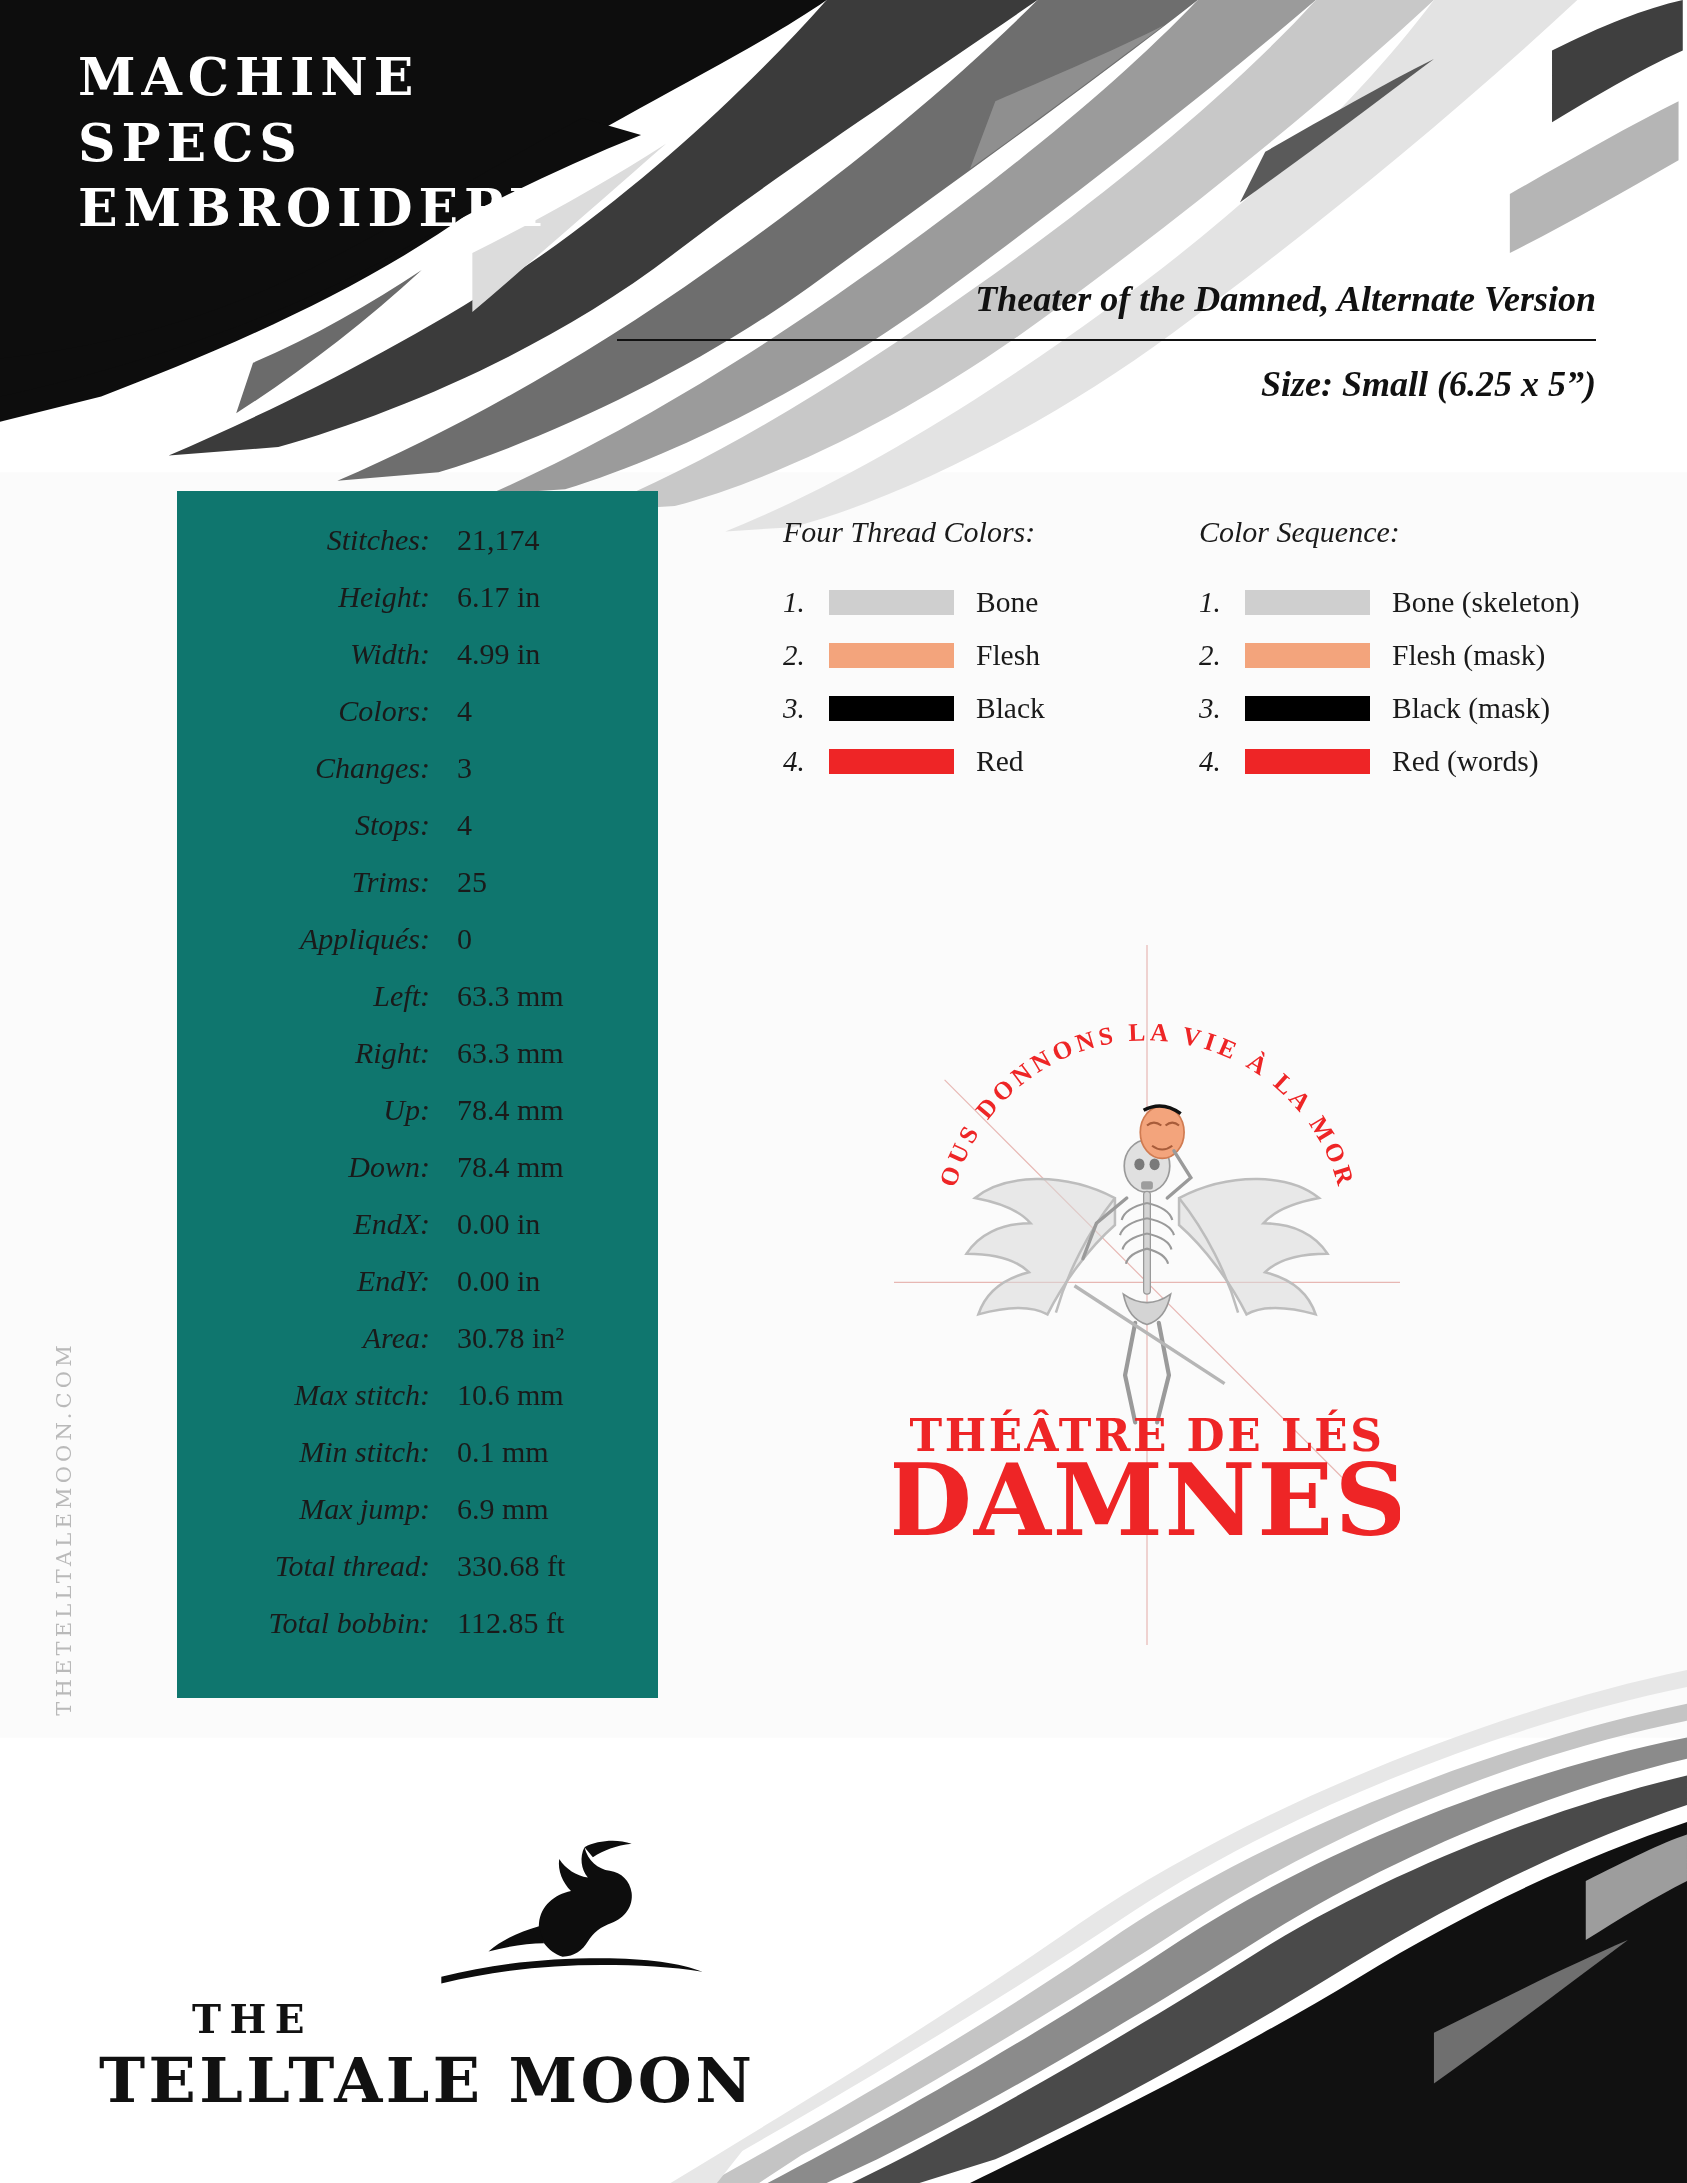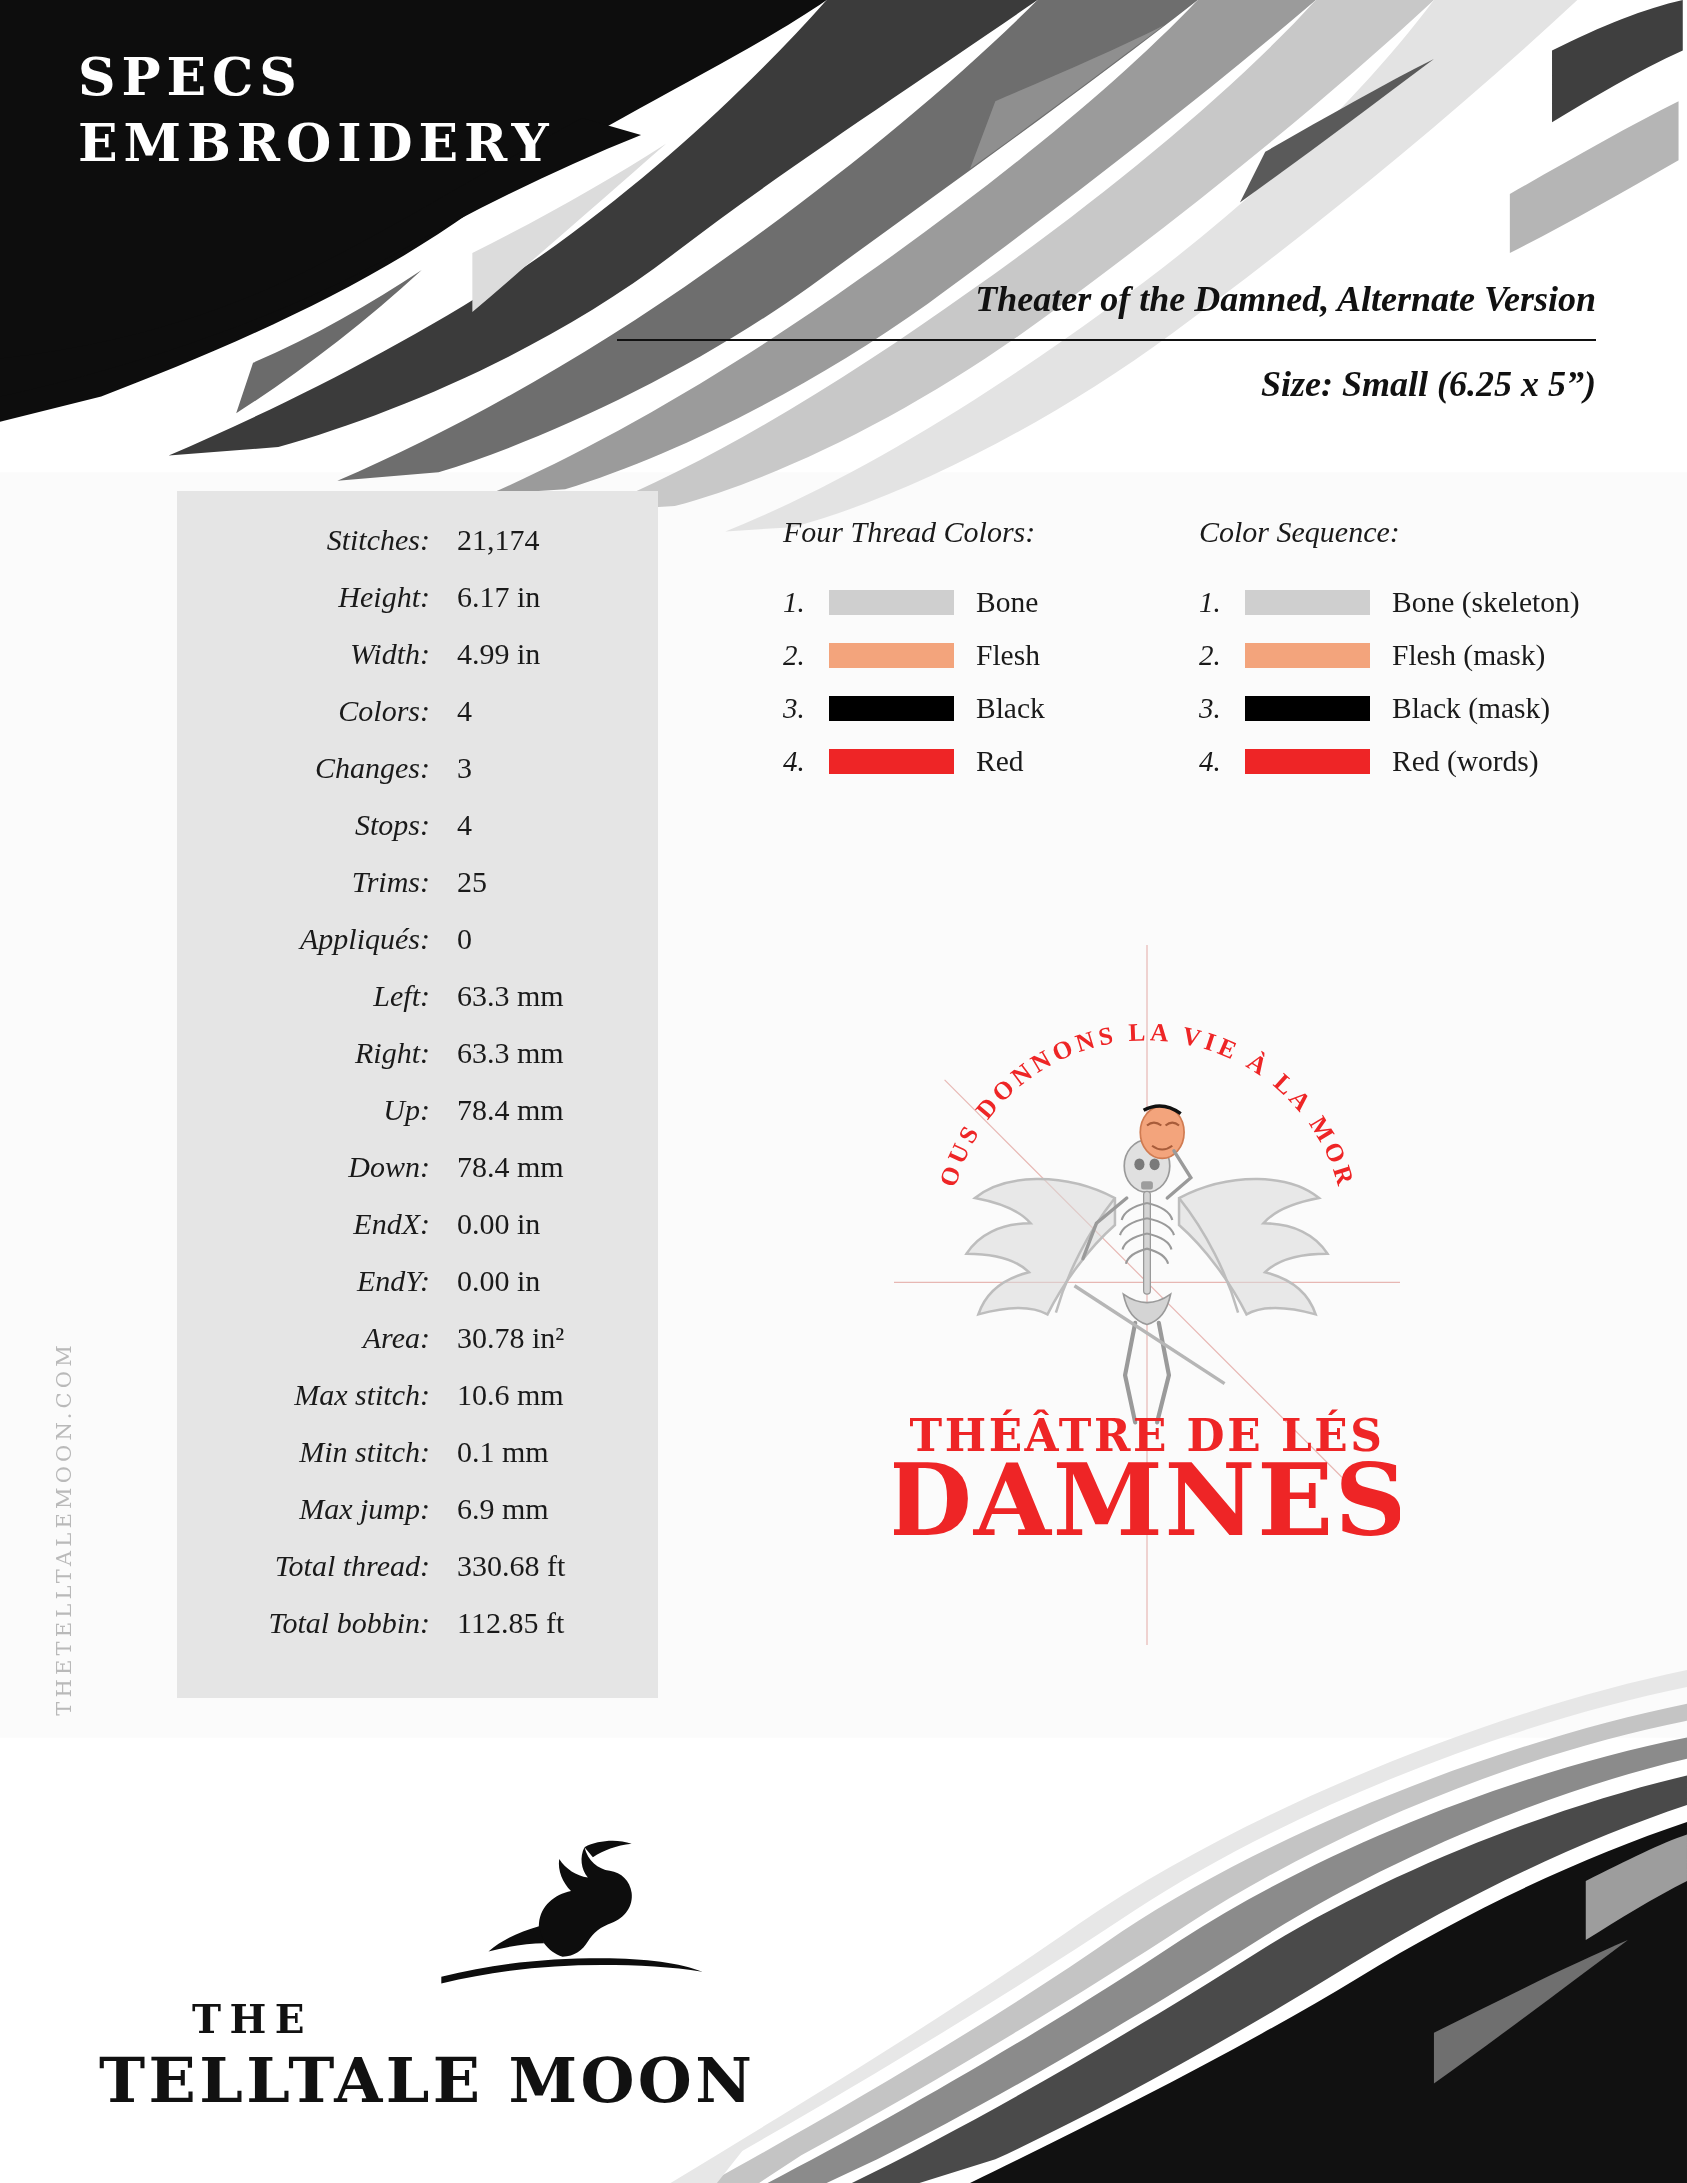--- a/index.html
+++ b/index.html
@@ -69,21 +69,21 @@
     color: #111;
     padding-top: 22px;
   }
 
   
   .spec-panel {
     position: absolute;
     left: 177px;
     top: 491px;
     width: 481px;
-    background: #e5e5e5;
+    background: #0f766e;
     padding: 32px 0 35px 0;
     z-index: 4;
   }
   .spec-row {
     display: flex;
     align-items: baseline;
     height: 57px;
   }
   .spec-label {
     width: 253px;
@@ -219,20 +219,21 @@
   <path fill="#111111" d="M2000,2588 L1150,2588 C1290,2520 1470,2430 1610,2345 C1740,2265 1880,2200 2000,2160 Z"></path>
   <path fill="#4a4a4a" d="M2000,2140 C1880,2180 1740,2245 1600,2330 C1470,2410 1310,2500 1180,2560 L1090,2588 L1010,2588 C1160,2515 1340,2410 1490,2315 C1650,2215 1850,2140 2000,2105 Z"></path>
   <path fill="#8b8b8b" d="M2000,2085 C1850,2120 1660,2195 1500,2295 C1350,2390 1180,2490 1040,2560 L980,2588 L910,2588 C1060,2510 1250,2400 1400,2300 C1570,2190 1800,2100 2000,2060 Z"></path>
   <path fill="#c4c4c4" d="M2000,2040 C1800,2080 1580,2170 1410,2280 C1260,2378 1090,2480 950,2555 L900,2588 L840,2588 C990,2505 1180,2395 1330,2290 C1510,2170 1780,2065 2000,2020 Z"></path>
   <path fill="#e7e7e7" d="M2000,2000 C1780,2045 1520,2150 1345,2265 C1190,2368 1020,2470 880,2550 L850,2588 L795,2588 C940,2500 1130,2385 1280,2280 C1470,2150 1760,2030 2000,1980 Z"></path>
   <path fill="#6f6f6f" d="M1700,2410 C1780,2370 1860,2330 1930,2300 C1850,2360 1770,2420 1700,2470 Z"></path>
   <path fill="#9d9d9d" d="M1880,2230 C1930,2205 1970,2185 2000,2175 L2000,2230 C1960,2250 1920,2275 1880,2300 Z"></path>
 </svg>
 
 <div class="header-title">
+  <div>MACHINE</div>
   <div>SPECS</div>
   <div>EMBROIDERY</div>
 </div>
 
 <div class="subtitle-block">
   <div class="subtitle-main">Theater of the Damned, Alternate Version</div>
   <div class="subtitle-rule"></div>
   <div class="subtitle-size">Size: Small (6.25 x 5”)</div>
 </div>
 

